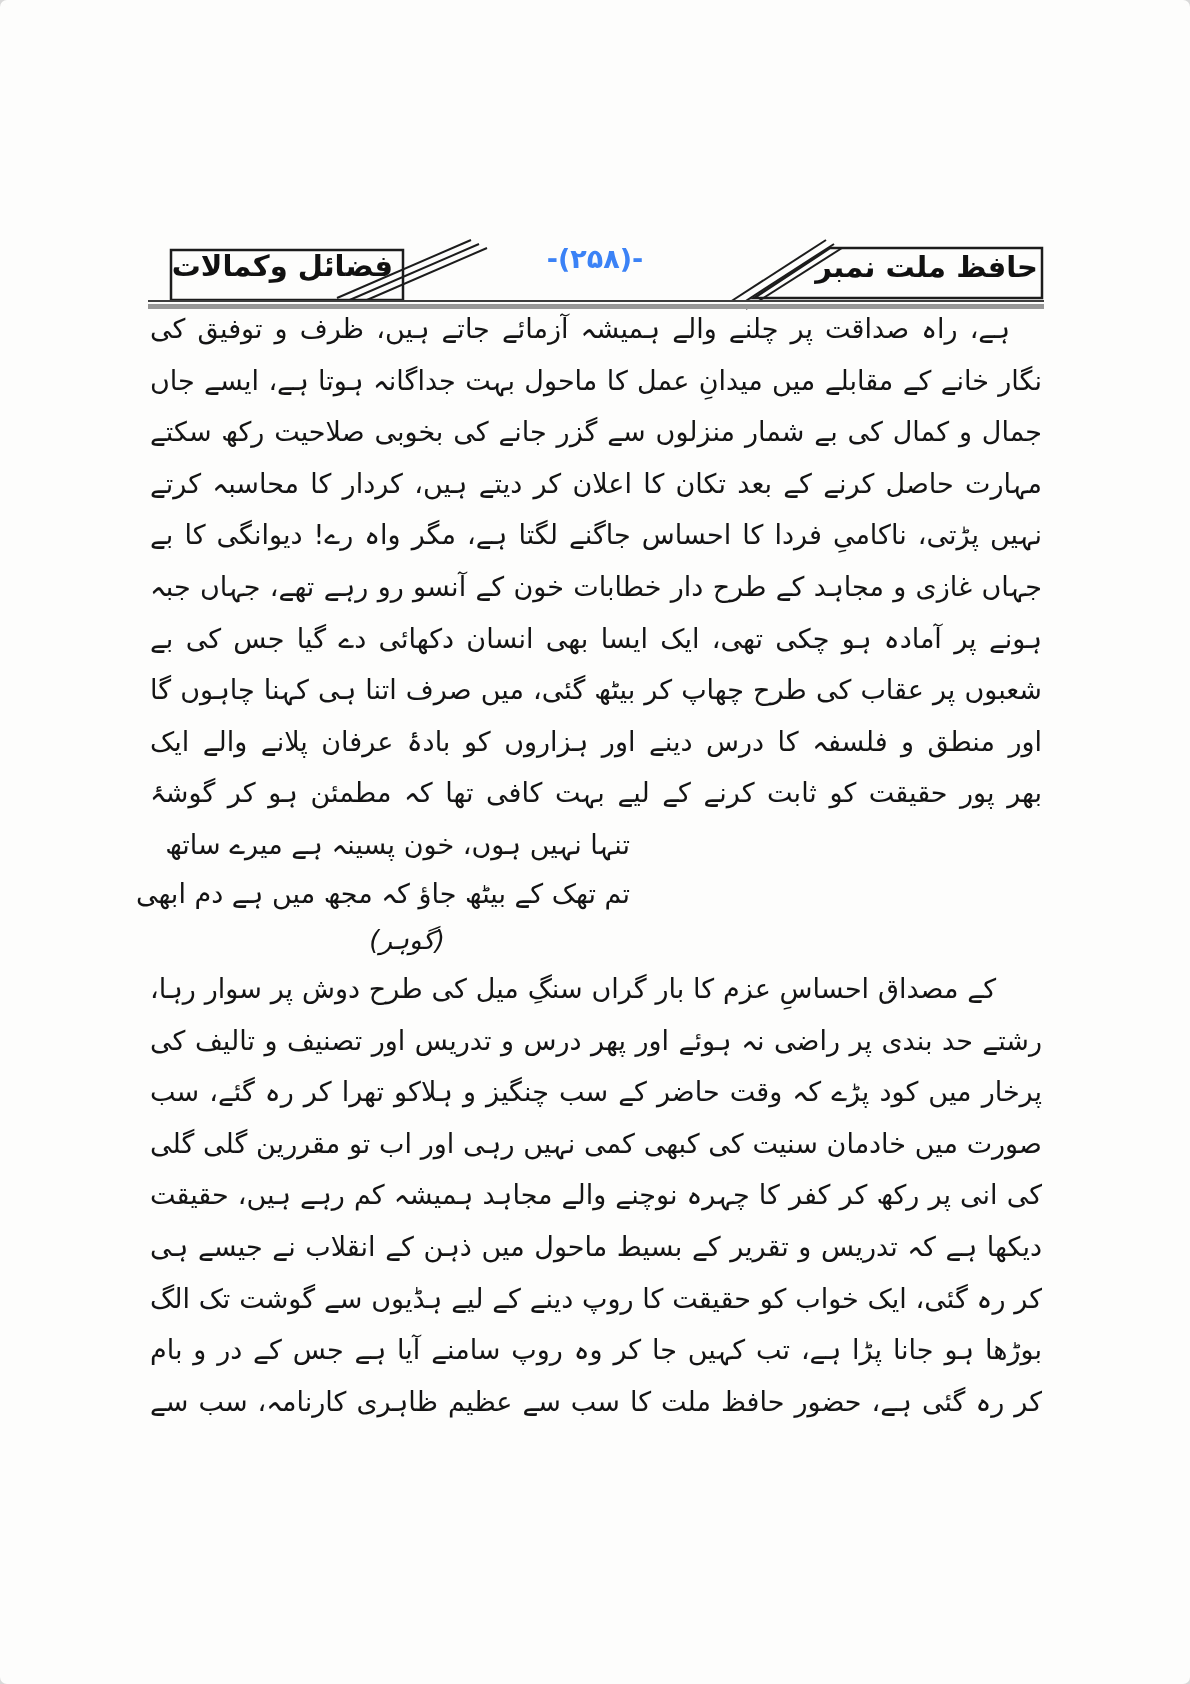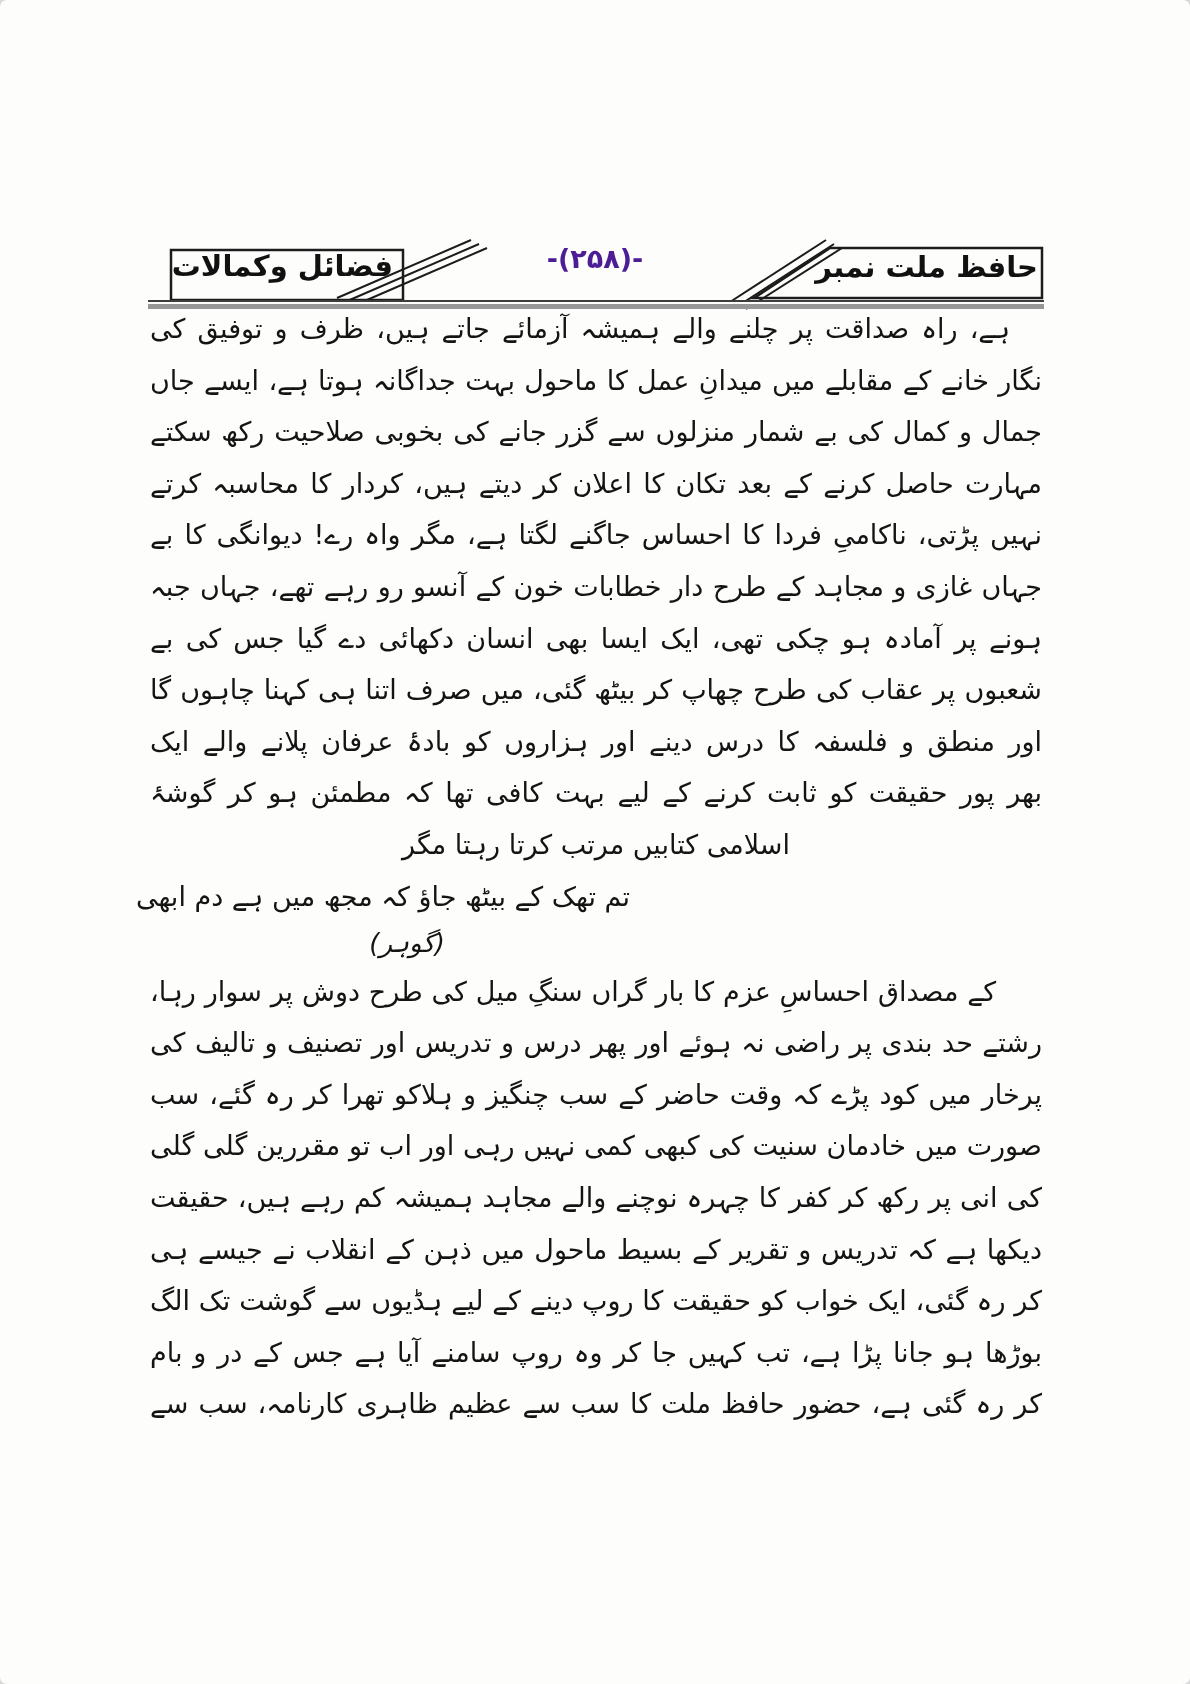--- a/index.html
+++ b/index.html
@@ -21,21 +21,21 @@
     direction:rtl; text-align:center;
     letter-spacing:0;
     color:#111;
     white-space:nowrap;
   }
   .page-num {
     position:absolute; left:0; right:0; top:243px;
     text-align:center;
     font-size:27px; font-weight:bold;
     direction:ltr;
-    color:#4c1d95;
+    color:#3b82f6;
   }
   .hdr-rule {
     position:absolute; left:148px; right:146px; top:300px; height:9px;
     background:linear-gradient(to bottom,
       #3d3d3d 0px, #3d3d3d 2px,
       #fdfdfc 2px, #fdfdfc 4px,
       #979797 4px, #979797 9px);
   }
   
   .body-text {
@@ -107,24 +107,24 @@
       <div class="line indent-sm">ہے، راہ صداقت پر چلنے والے ہمیشہ آزمائے جاتے ہیں، ظرف و توفیق کی باریابی ہر ایک کا مقدر بھی نہیں ہے،</div>
       <div class="line">نگار خانے کے مقابلے میں میدانِ عمل کا ماحول بہت جداگانہ ہوتا ہے، ایسے جاں باز بہت کم دکھائی دیتے ہیں جو</div>
       <div class="line">جمال و کمال کی بے شمار منزلوں سے گزر جانے کی بخوبی صلاحیت رکھ سکتے ہوں، لوگ عموماً دو تین شعبوں میں</div>
       <div class="line">مہارت حاصل کرنے کے بعد تکان کا اعلان کر دیتے ہیں، کردار کا محاسبہ کرتے ہوئے دور تک جانے کی ہمت</div>
       <div class="line">نہیں پڑتی، ناکامیِ فردا کا احساس جاگنے لگتا ہے، مگر واہ رے! دیوانگی کا بے لوث فرزانہ پن، اسی ہندوستان پر</div>
       <div class="line">جہاں غازی و مجاہد کے طرح دار خطابات خون کے آنسو رو رہے تھے، جہاں جبہ و دستار کی رمق شخصیت سے جدا</div>
       <div class="line">ہونے پر آمادہ ہو چکی تھی، ایک ایسا بھی انسان دکھائی دے گیا جس کی بے نیازانہ شہنشاہی فکر و عمل کے بیش تر</div>
       <div class="line">شعبوں پر عقاب کی طرح چھاپ کر بیٹھ گئی، میں صرف اتنا ہی کہنا چاہوں گا کہ مکمل چالیس سال تک حدیث و فقہ</div>
       <div class="line">اور منطق و فلسفہ کا درس دینے اور ہزاروں کو بادۂ عرفان پلانے والے ایک بوڑھے ساقی کی خدمت گزاری کی</div>
       <div class="line">بھر پور حقیقت کو ثابت کرنے کے لیے بہت کافی تھا کہ مطمئن ہو کر گوشۂ تنہائی میں بیٹھ کر اللہ اللہ کرتا اور مزید</div>
-      <div class="line line-center">اسلامی کتابیں مرتب کرتا رہتا مگر</div>
     </div>
 
     <div class="poetry">
+      <div class="verse">تنہا نہیں ہوں، خون پسینہ ہے میرے ساتھ</div>
       <div class="verse">تم تھک کے بیٹھ جاؤ کہ مجھ میں ہے دم ابھی</div>
       <div class="attribution">(گوہر)</div>
     </div>
 
     <div>
       <div class="line indent-md">کے مصداق احساسِ عزم کا بار گراں سنگِ میل کی طرح دوش پر سوار رہا، جذبات و استقلال کے پائدار</div>
       <div class="line">رشتے حد بندی پر راضی نہ ہوئے اور پھر درس و تدریس اور تصنیف و تالیف کی سرحد سے نکل کر اس طرح وادی</div>
       <div class="line">پرخار میں کود پڑے کہ وقت حاضر کے سب چنگیز و ہلاکو تھرا کر رہ گئے، سب جانتے ہیں کہ مدرس و مقرر کی</div>
       <div class="line">صورت میں خادمان سنیت کی کبھی کمی نہیں رہی اور اب تو مقررین گلی گلی پائے جانے لگے، مگر جسم و جاں کو نیزے</div>
       <div class="line">کی انی پر رکھ کر کفر کا چہرہ نوچنے والے مجاہد ہمیشہ کم رہے ہیں، حقیقت سے انکار کرنا سب سے بڑا جرم ہے، دنیا نے</div>

